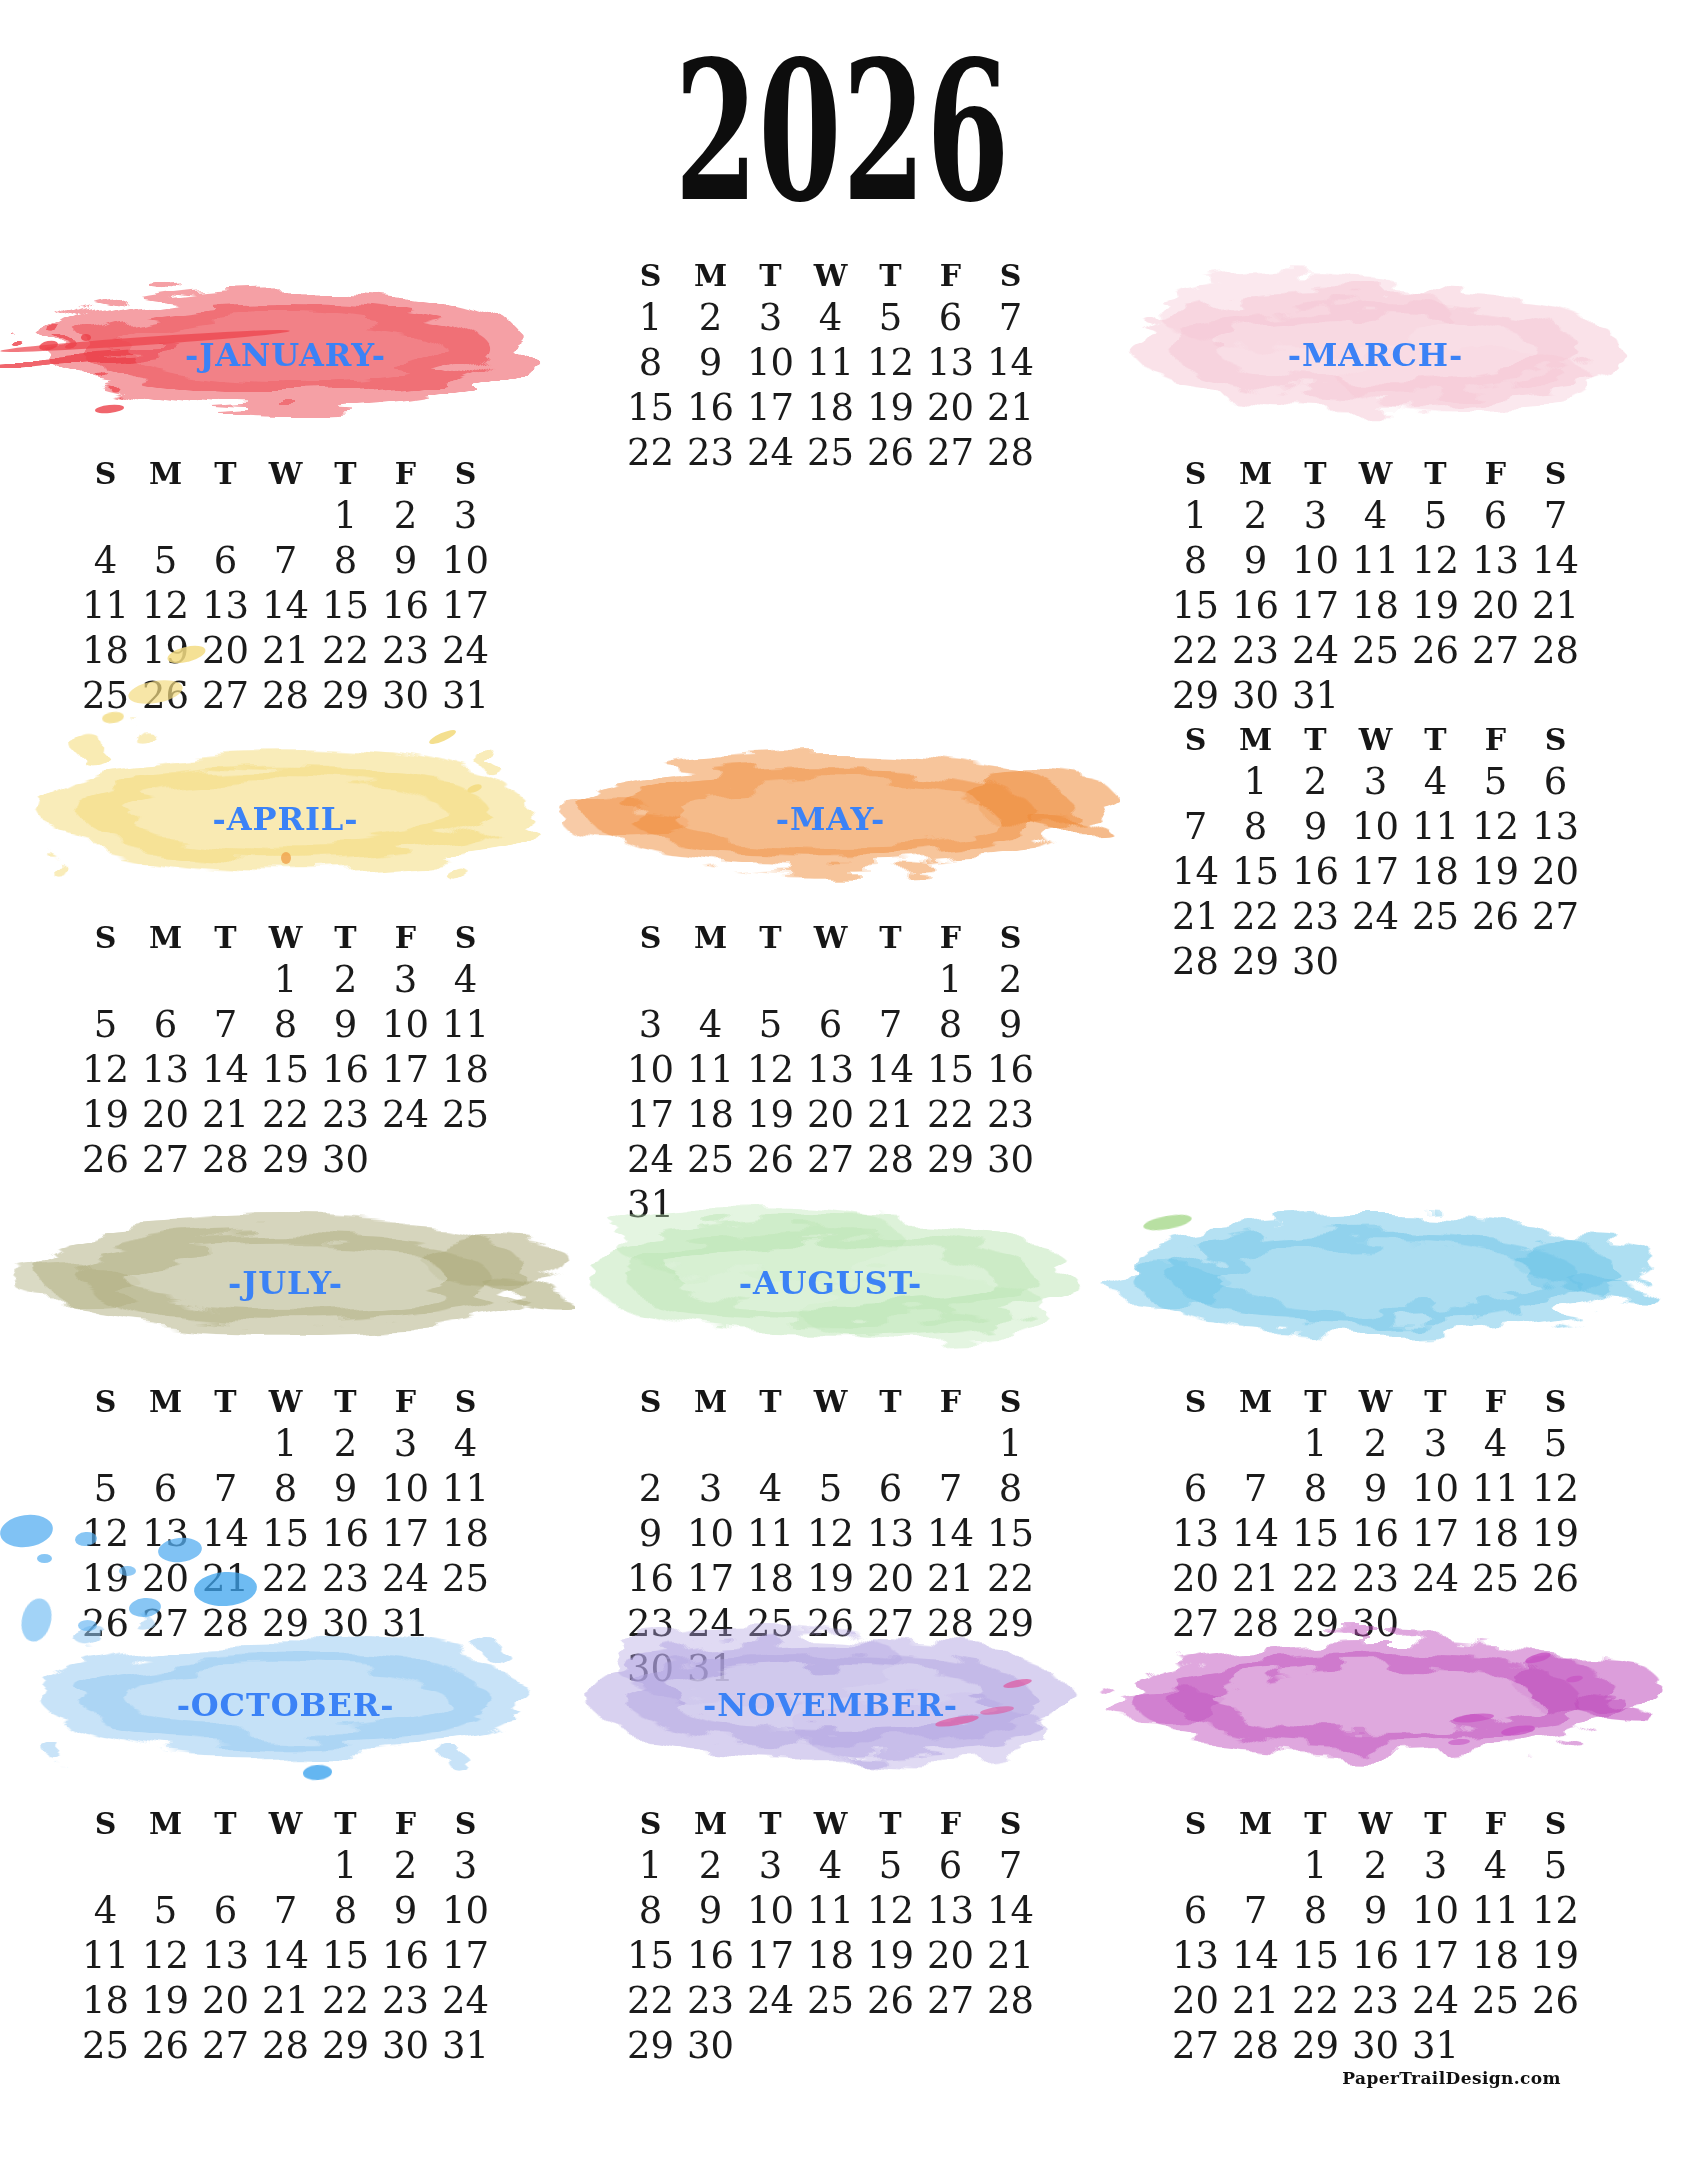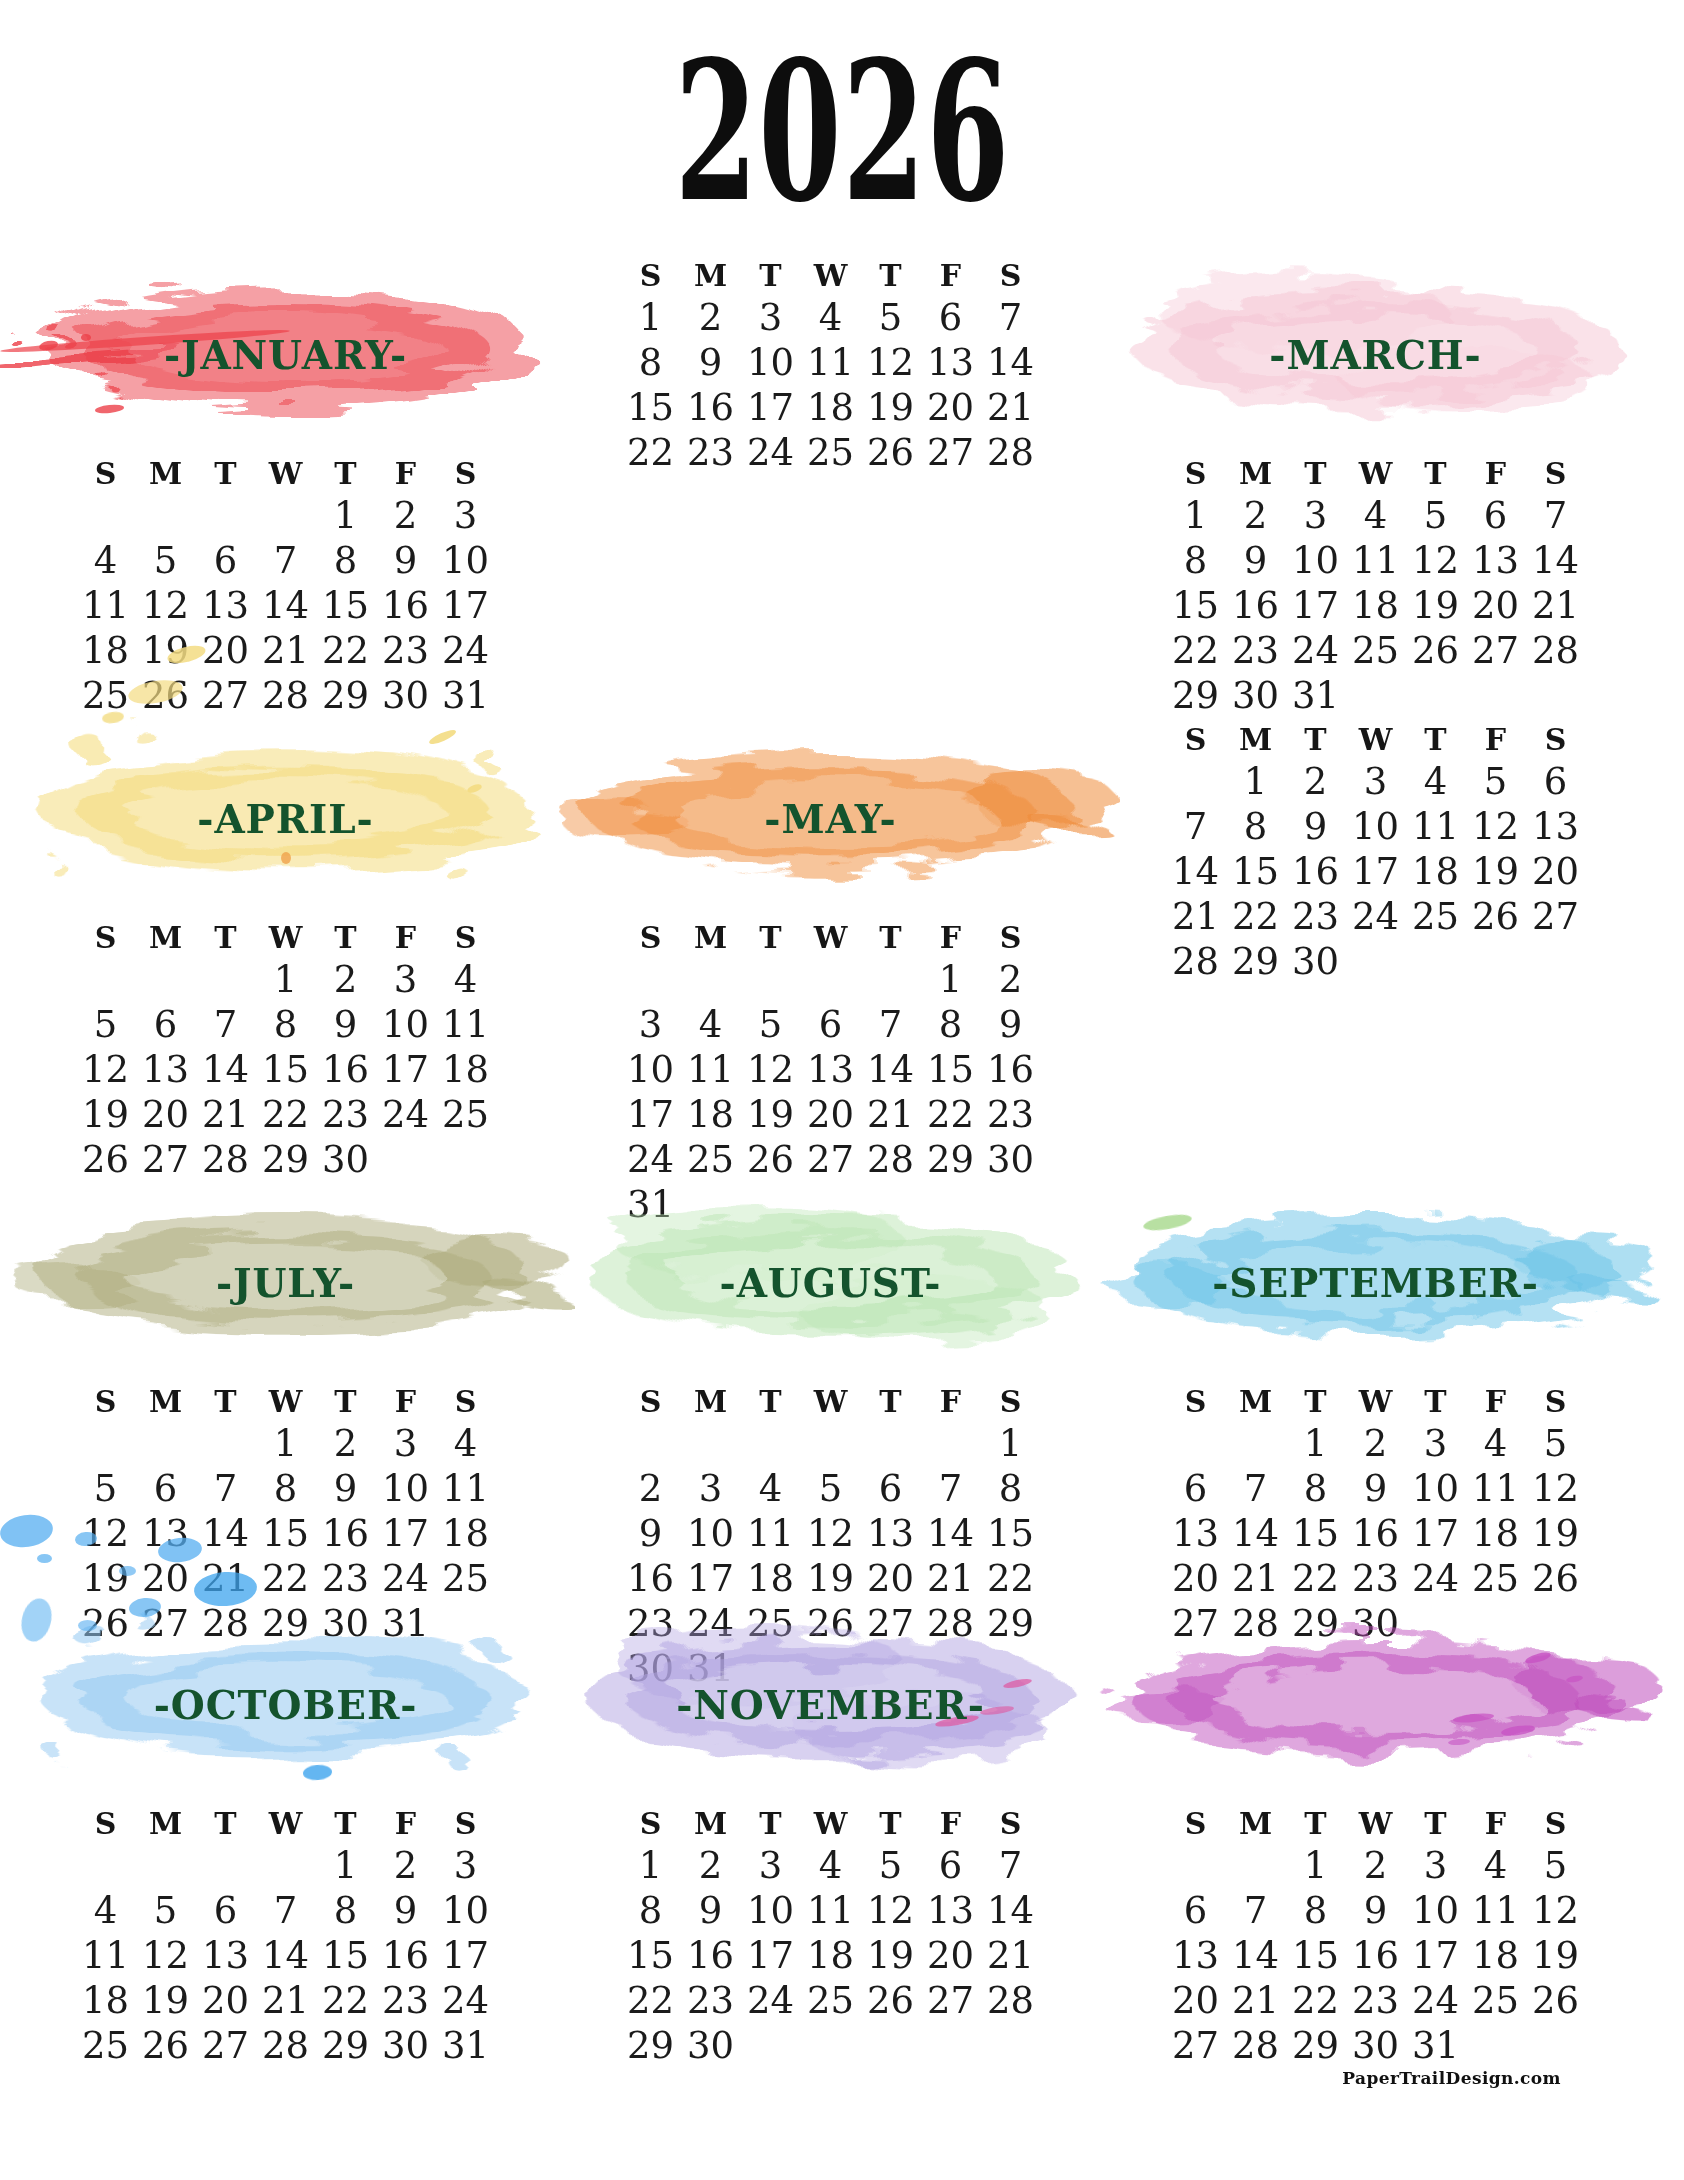--- a/index.html
+++ b/index.html
@@ -14,21 +14,21 @@
     transform:scaleX(0.62);transform-origin:center top;
     letter-spacing:1.7px;line-height:1;
   }
   .month{position:absolute;width:511px;}
   .splash{
     position:relative;height:198px;
     display:flex;align-items:center;justify-content:center;
   }
   .splash-svg{position:absolute;left:-34px;top:-12px;width:579px;height:221px;pointer-events:none;}
   .month-name{
-    position:relative;font-size:39px;font-weight:700;color:#14532d;
+    position:relative;font-size:32px;font-weight:700;color:#3b82f6;
     letter-spacing:0.9px;white-space:nowrap;z-index:2;
   }
   .dow-row,.week-row{display:flex;justify-content:center;}
   .dow{
     width:60px;text-align:center;font-size:30px;font-weight:700;
     color:#161616;height:39px;line-height:39px;
   }
   .date{
     width:60px;text-align:center;font-size:37px;color:#1b1b1b;
     height:45px;line-height:45px;
@@ -644,21 +644,20 @@
           </defs>
     <g filter="url(#wc8)">
             <ellipse cx="520" cy="98" rx="75" ry="28" fill="#6cc4e8" opacity="0.55"></ellipse>
       <ellipse cx="85" cy="122" rx="65" ry="20" fill="#6cc4e8" opacity="0.45"></ellipse>
       <ellipse cx="548" cy="128" rx="45" ry="9" fill="#6cc4e8" opacity="0.6" transform="rotate(12 548 128)"></ellipse>
       <ellipse cx="300" cy="112" rx="252" ry="66" fill="#6cc4e8" opacity="0.5"></ellipse>
       <ellipse cx="300" cy="114" rx="212" ry="50" fill="#6cc4e8" opacity="0.5"></ellipse>
       <ellipse cx="300" cy="114" rx="165" ry="36" fill="#ffffff" opacity="0.25"></ellipse>
     </g>
         </svg>
-      <div class="month-name">-SEPTEMBER-</div>
     </div>
     <div class="dow-row">
         <span class="dow">S</span>
         <span class="dow">M</span>
         <span class="dow">T</span>
         <span class="dow">W</span>
         <span class="dow">T</span>
         <span class="dow">F</span>
         <span class="dow">S</span>
       </div>

